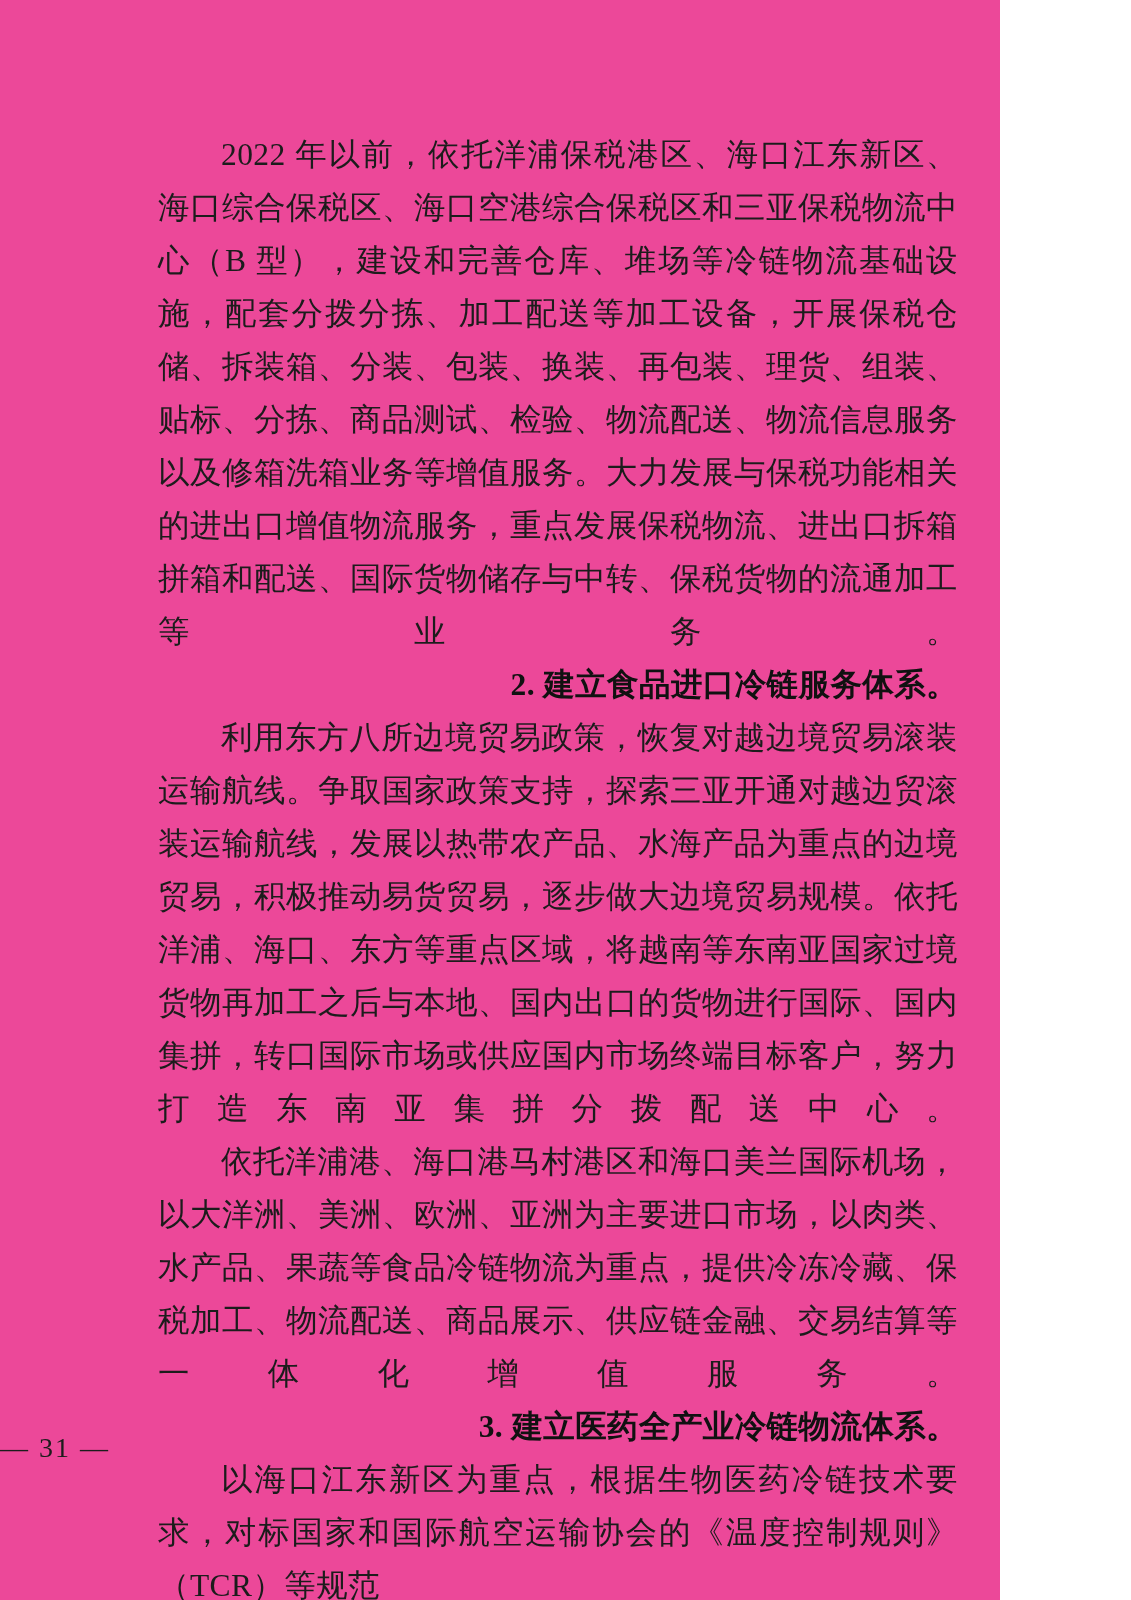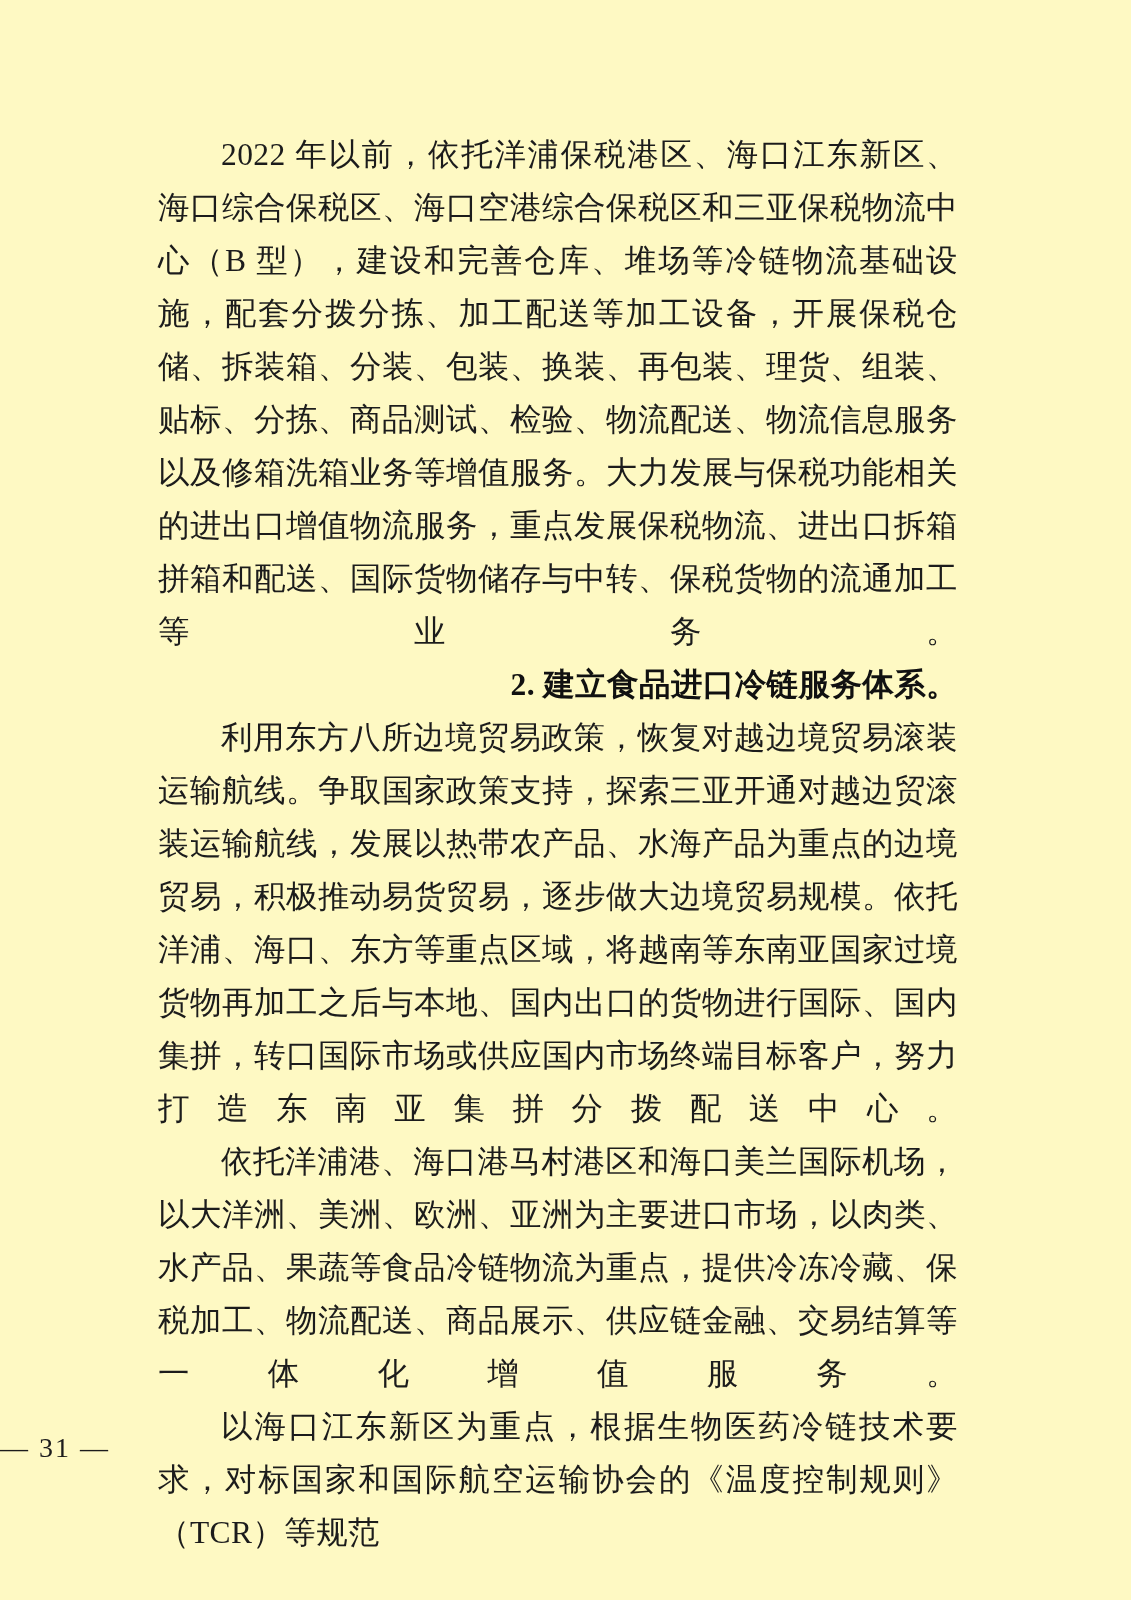--- a/index.html
+++ b/index.html
@@ -2,23 +2,23 @@
 <html><head>
 <meta charset="utf-8">
 <style>
   html, body {
     margin: 0;
     padding: 0;
     background: #ffffff;
   }
   .page {
     position: relative;
-    width: 1131px;
+    width: 1000px;
     height: 1600px;
-    background: #fef9c3;
+    background: #ec4899;
     box-sizing: border-box;
     font-family: "Liberation Serif", "DejaVu Serif", serif;
     color: #1b1b1b;
     overflow: hidden;
   }
   .content {
     position: absolute;
     left: 158px;
     top: 128px;
     width: 800px;
@@ -67,20 +67,21 @@
   <div class="content">
 
     <p class="body-text">2022 年以前，依托洋浦保税港区、海口江东新区、海口综合保税区、海口空港综合保税区和三亚保税物流中心（B 型），建设和完善仓库、堆场等冷链物流基础设施，配套分拨分拣、加工配送等加工设备，开展保税仓储、拆装箱、分装、包装、换装、再包装、理货、组装、贴标、分拣、商品测试、检验、物流配送、物流信息服务以及修箱洗箱业务等增值服务。大力发展与保税功能相关的进出口增值物流服务，重点发展保税物流、进出口拆箱拼箱和配送、国际货物储存与中转、保税货物的流通加工等业务。</p>
 
     <h2 class="section-heading">2. 建立食品进口冷链服务体系。</h2>
 
     <p class="body-text">利用东方八所边境贸易政策，恢复对越边境贸易滚装运输航线。争取国家政策支持，探索三亚开通对越边贸滚装运输航线，发展以热带农产品、水海产品为重点的边境贸易，积极推动易货贸易，逐步做大边境贸易规模。依托洋浦、海口、东方等重点区域，将越南等东南亚国家过境货物再加工之后与本地、国内出口的货物进行国际、国内集拼，转口国际市场或供应国内市场终端目标客户，努力打造东南亚集拼分拨配送中心。</p>
 
     <p class="body-text">依托洋浦港、海口港马村港区和海口美兰国际机场，以大洋洲、美洲、欧洲、亚洲为主要进口市场，以肉类、水产品、果蔬等食品冷链物流为重点，提供冷冻冷藏、保税加工、物流配送、商品展示、供应链金融、交易结算等一体化增值服务。</p>
 
+    <h2 class="section-heading">3. 建立医药全产业冷链物流体系。</h2>
 
     <p class="body-text last-left">以海口江东新区为重点，根据生物医药冷链技术要求，对标国家和国际航空运输协会的《温度控制规则》（TCR）等规范</p>
 
   </div>
 
   <div class="footer">— 31 —</div>
 
 </div>
 
 </body></html>

